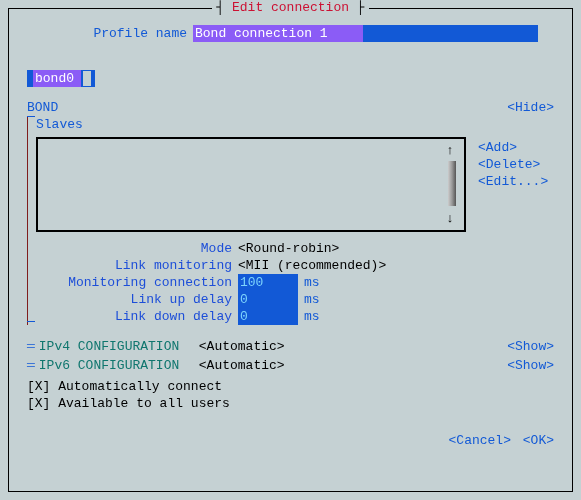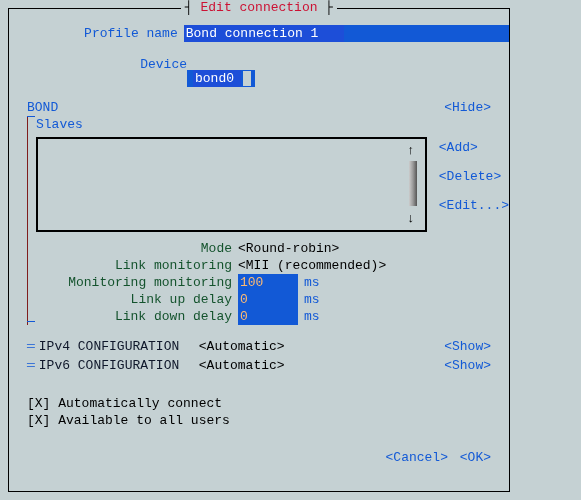--- a/index.html
+++ b/index.html
@@ -8,21 +8,21 @@
     font-family: "Courier New", monospace;
     font-size: 13px;
     line-height: 17px;
     color: #000;
     width: 581px;
     height: 500px;
     padding: 8px;
   }
   .outer {
     border: 1px solid #000;
-    width: 502px;
+    width: 565px;
     height: 484px;
     position: relative;
     padding-top: 10px;
   }
   .title-wrap {
     position: absolute;
     top: -10px;
     left: 0;
     right: 0;
     text-align: center;
@@ -30,21 +30,21 @@
   .title-inner {
     background: #c5d1d3;
     padding: 0 4px;
   }
   .title-bar { color: #000; }
   .title-text { color: #c13; }
   .form-row { display: flex; align-items: center; padding-left: 18px; }
   .label { color: #1259d6; text-align: right; display: inline-block; }
   .label1 { width: 160px; }
   .input {
-    background: #1d4ed8;
+    background: #8b5cf6;
     color: #fff;
     margin-left: 6px;
     padding: 0 2px;
     display: inline-block;
   }
   .prof-input { width: 170px; }
   .prof-pad { background: #1259d6; width: 175px; display: inline-block; height: 17px; vertical-align: bottom;}
   .dev-input { width: 48px; }
   .dev-cursor { background: #c5d1d3; display:inline-block; width:8px; height:15px; vertical-align:middle; margin-left:2px;}
   .dev-wrap { background:#1259d6; display:inline-block; padding-right:4px;margin-top:28px;}
@@ -58,34 +58,34 @@
     border: 2px solid #000;
     width: 430px;
     height: 95px;
     background: #c5d1d3;
     position: relative;
     margin-left: 0px;
   }
   .scroll-top { position: absolute; right: 10px; top: 3px; }
   .scroll-handle { position:absolute; right:8px; top:22px; width:8px; height:45px; background:linear-gradient(to right,#ccc,#999,#555);}
   .scroll-bot { position: absolute; right: 10px; bottom: 3px; }
-  .slaves-btns { margin-left: 12px; display:flex; flex-direction:column; gap:12px; padding-top:2px;}
+  .slaves-btns { margin-left: 12px; display:flex; flex-direction:column; gap:0; padding-top:2px;}
   .bond-fields { padding-left: 16px; margin-top: 8px; }
   .bond-row { display:flex; align-items:center; }
-  .bond-label { color:#14532d; text-align:right; width: 180px; display:inline-block;}
+  .bond-label { color:#1d4ed8; text-align:right; width: 180px; display:inline-block;}
   .bond-val { margin-left: 6px; }
-  .num-input { background:#1259d6; color:#fdba74; display:inline-block; width:60px; padding:0 2px;}
+  .num-input { background:#1259d6; color:#7dd3fc; display:inline-block; width:60px; padding:0 2px;}
   .unit { color:#1259d6; margin-left:6px;text-align:right; }
   .tree-end { border-left:1px solid #1259d6; margin-left:18px; height:0px; border-bottom:1px solid #1259d6; width:8px; position:relative; top:-4px;}
   .config-row { display:flex; align-items:center; padding: 0 18px; margin-top:2px;}
   .eq { color:#1259d6; margin-right:4px; }
-  .cfg-label { color:#0f172a; width:160px; display:inline-block;font-family:Liberation Mono, monospace;}
+  .cfg-label { color:#0f766e; width:160px; display:inline-block;font-family:Liberation Mono, monospace;}
   .cfg-val { width:200px; display:inline-block;}
   .show { color:#1259d6; margin-left:auto;text-align:right;}
-  .checks { padding: 0 18px; margin-top:21px;}
+  .checks { padding: 0 18px; margin-top:4px;}
   .footer { text-align:right; padding: 0 18px; margin-top:20px; color:#1259d6;}
   .footer span { margin-left:4px;}
   .gap { height: 6px; }
 </style>
 </head>
 <body>
 
 <div class="outer">
   <div class="title-wrap">
     <span class="title-inner">
@@ -93,21 +93,20 @@
     </span>
   </div>
   <div class="gap"></div>
 
   <div class="form-row">
     <span class="label label1">Profile name</span>
     <span class="input prof-input">Bond connection 1</span>
       <span class="prof-pad"></span>
   </div>
   <div class="form-row">
-    <span class="label label1">Device</span>
     <span class="dev-wrap"><span class="input dev-input">bond0</span><span class="dev-cursor"></span></span>
   </div>
 
   <div class="section-head">
     <span class="blue">BOND</span>
     <span class="blue">&lt;Hide&gt;</span>
   </div>
 
   <div class="tree-line tree-line-top">
     <div class="tree-t"></div>
@@ -128,21 +127,21 @@
     <div class="bond-fields">
       <div class="bond-row">
         <span class="bond-label">Mode</span>
         <span class="bond-val">&lt;Round-robin&gt;</span>
       </div>
       <div class="bond-row">
         <span class="bond-label">Link monitoring</span>
         <span class="bond-val">&lt;MII (recommended)&gt;</span>
       </div>
       <div class="bond-row">
-        <span class="bond-label">Monitoring monitoring</span>
+        <span class="bond-label">Monitoring connection</span>
         <span class="bond-val num-input">100</span>
         <span class="unit">ms</span>
       </div>
       <div class="bond-row">
         <span class="bond-label">Link up delay</span>
         <span class="bond-val num-input">0</span>
         <span class="unit">ms</span>
       </div>
       <div class="bond-row">
         <span class="bond-label">Link down delay</span>

